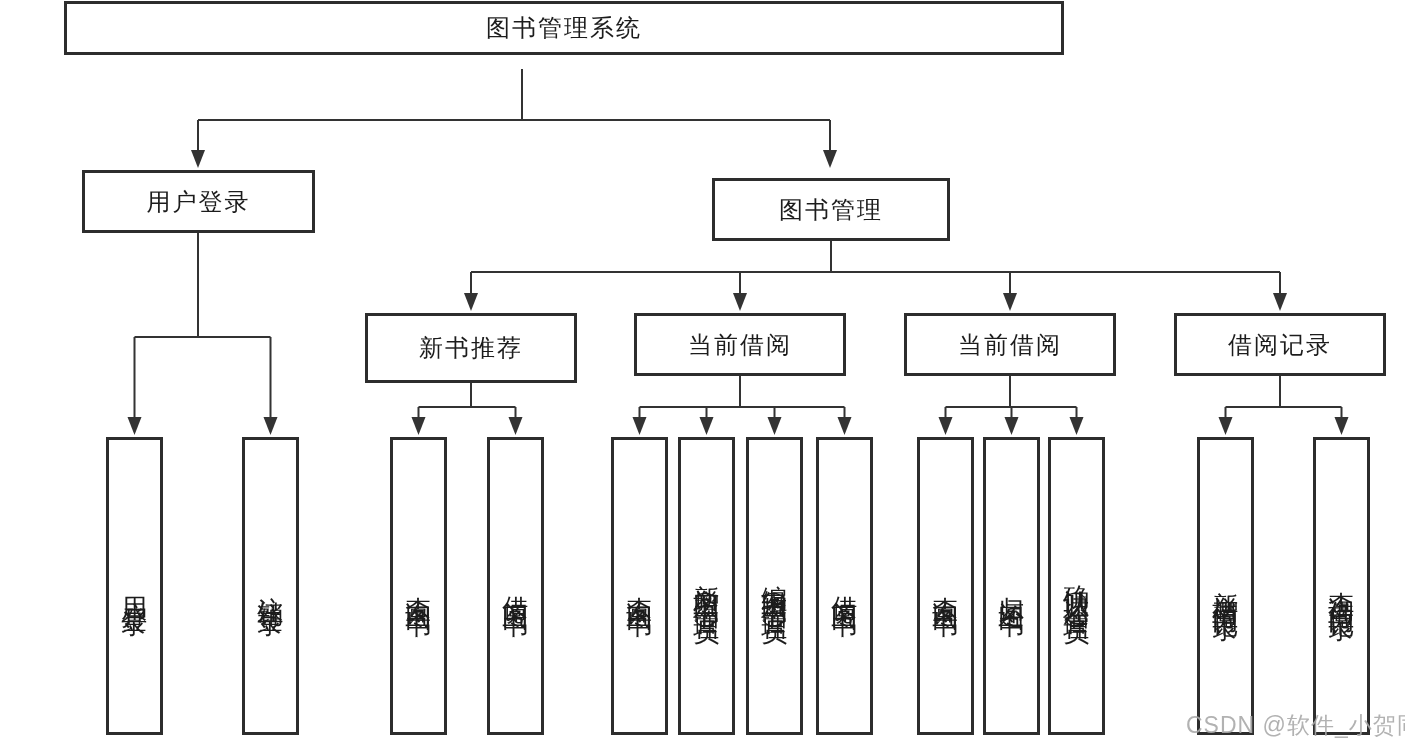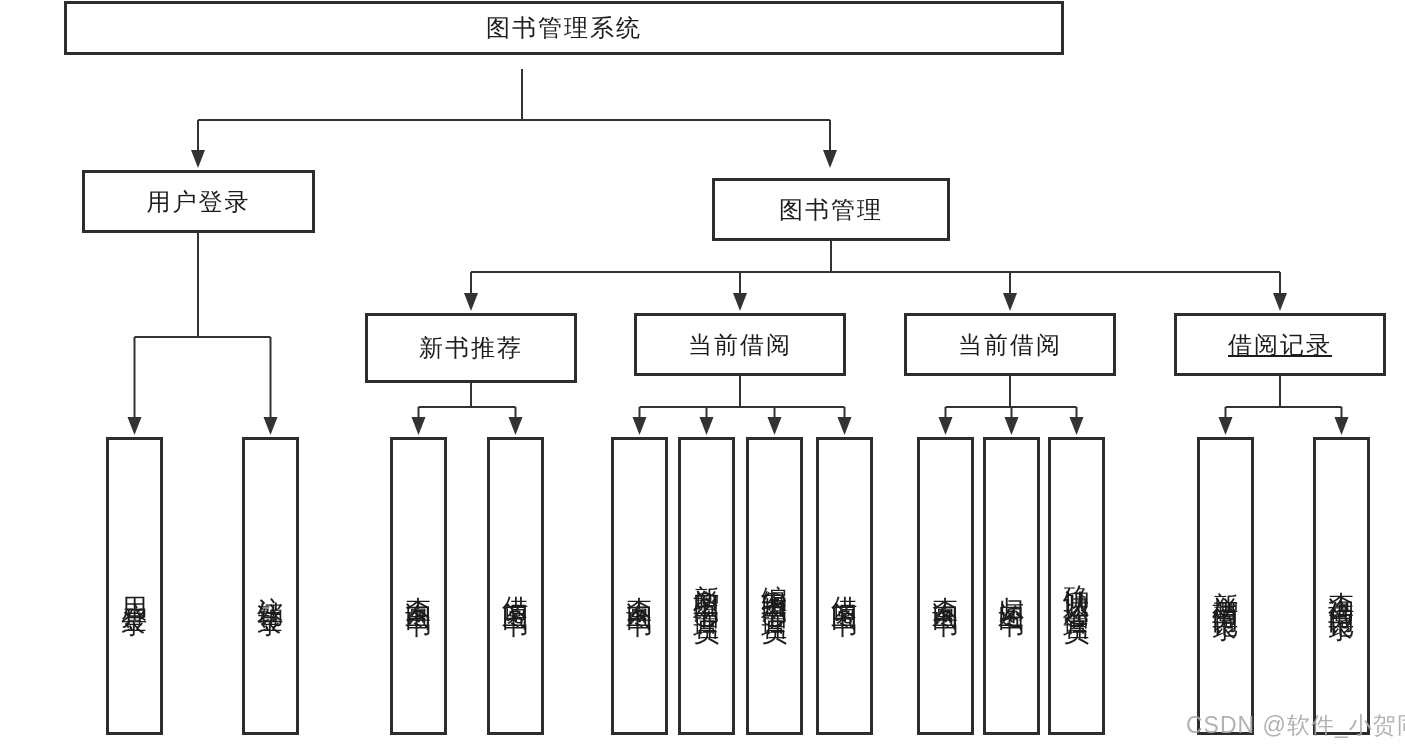--- a/index.html
+++ b/index.html
@@ -99,21 +99,21 @@
 
   <div class="node h" style="left:365px;top:313px;width:212px;height:70px;">
     <span>新书推荐</span>
   </div>
   <div class="node h" style="left:634px;top:313px;width:212px;height:63px;">
     <span>当前借阅</span>
   </div>
   <div class="node h" style="left:904px;top:313px;width:212px;height:63px;">
     <span>当前借阅</span>
   </div>
-  <div class="node h" style="left:1174px;top:313px;width:212px;height:63px;text-decoration:underline;">
+  <div class="node h" style="left:1174px;top:313px;width:212px;height:63px;">
     <span>借阅记录</span>
   </div>
 
   <div class="node v" style="left:106px;top:437px;width:57px;height:298px;">
     <span>用户登录</span>
   </div>
   <div class="node v" style="left:242px;top:437px;width:57px;height:298px;">
     <span>注销登录</span>
   </div>
 

